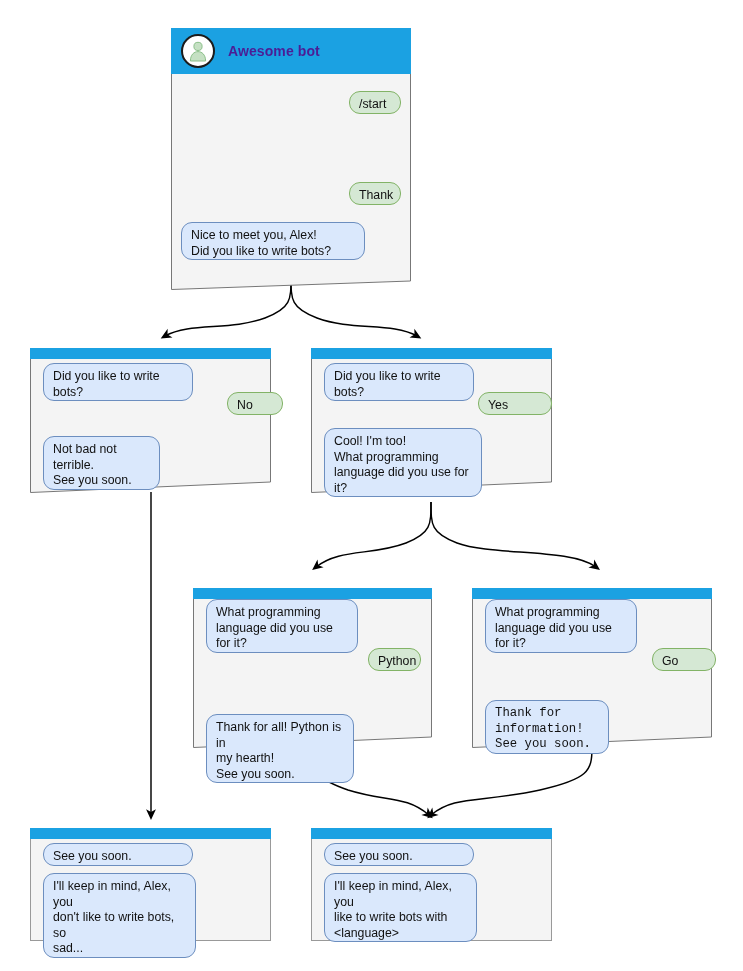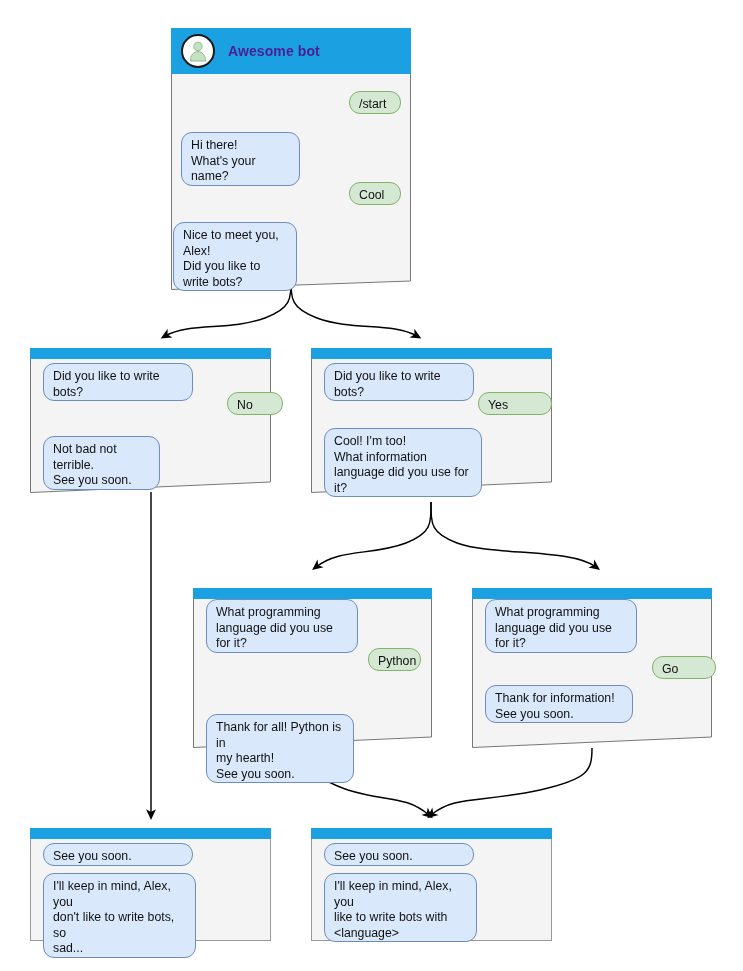--- a/index.html
+++ b/index.html
@@ -151,24 +151,22 @@
       <div class="bot-avatar">
         <svg width="22" height="22" viewBox="0 0 22 22" aria-hidden="true">
           <circle cx="11" cy="6.4" r="4.1" fill="#c5e0c3" stroke="#8cc08a" stroke-width="1"></circle>
           <path d="M3.4,21 C3.4,14.6 7.2,11.6 11,11.6 C14.8,11.6 18.6,14.6 18.6,21 Z" fill="#c5e0c3" stroke="#8cc08a" stroke-width="1"></path>
         </svg>
       </div>
       <div class="bot-title">Awesome bot</div>
     </div>
 
     <div class="msg user" style="left:178px; top:63px; width:52px;">/start</div>
-    <div class="msg bot" style="left:10px; top:104px; width:119px;">Hi there!
-What's your name?</div>
-    <div class="msg user" style="left:178px; top:154px; width:52px;">Cool</div>
-    <div class="msg bot" style="left:2px; top:194px; width:124px;">Nice to meet you, Alex!
+    <div class="msg user" style="left:178px; top:154px; width:52px;">Thank</div>
+    <div class="msg bot" style="left:10px; top:194px; width:184px;">Nice to meet you, Alex!
 Did you like to write bots?</div>
   </div>
 
   <div class="chat-card card-skew" style="left:30px; top:348px; width:241px; height:145px;">
     <div class="card-skin">
       <svg class="skew-svg" viewBox="0 0 241 145" preserveAspectRatio="none">
         <path d="M0.5,0.5 L240.5,0.5 L240.5,134 L0.5,144.5 Z" fill="#f4f4f4" stroke="#777777" stroke-width="1"></path>
       </svg>
     </div>
     <div class="card-header"></div>
@@ -183,21 +181,21 @@
     <div class="card-skin">
       <svg class="skew-svg" viewBox="0 0 241 145" preserveAspectRatio="none">
         <path d="M0.5,0.5 L240.5,0.5 L240.5,134 L0.5,144.5 Z" fill="#f4f4f4" stroke="#777777" stroke-width="1"></path>
       </svg>
     </div>
     <div class="card-header"></div>
 
     <div class="msg bot" style="left:13px; top:15px; width:150px;">Did you like to write bots?</div>
     <div class="msg user" style="left:167px; top:44px; width:74px;">Yes</div>
     <div class="msg bot" style="left:13px; top:80px; width:158px;">Cool! I'm too!
-What information
+What programming
 language did you use for it?</div>
   </div>
 
   <div class="chat-card card-skew" style="left:193px; top:588px; width:239px; height:160px;">
     <div class="card-skin">
       <svg class="skew-svg" viewBox="0 0 239 160" preserveAspectRatio="none">
         <path d="M0.5,0.5 L238.5,0.5 L238.5,149 L0.5,159.5 Z" fill="#f4f4f4" stroke="#777777" stroke-width="1"></path>
       </svg>
     </div>
     <div class="card-header"></div>
@@ -213,22 +211,22 @@
   <div class="chat-card card-skew" style="left:472px; top:588px; width:240px; height:160px;">
     <div class="card-skin">
       <svg class="skew-svg" viewBox="0 0 240 160" preserveAspectRatio="none">
         <path d="M0.5,0.5 L239.5,0.5 L239.5,149 L0.5,159.5 Z" fill="#f4f4f4" stroke="#777777" stroke-width="1"></path>
       </svg>
     </div>
     <div class="card-header"></div>
 
     <div class="msg bot" style="left:13px; top:11px; width:152px;">What programming
 language did you use for it?</div>
-    <div class="msg user" style="left:180px; top:68px; width:64px;">Go</div>
-    <div class="msg bot" style="left:13px; top:97px; width:148px;">Thank for information!
+    <div class="msg user" style="left:180px; top:60px; width:64px;">Go</div>
+    <div class="msg bot" style="left:13px; top:112px; width:124px;font-family:Liberation Mono, monospace;">Thank for information!
 See you soon.</div>
   </div>
 
   <div class="chat-card" style="left:30px; top:828px; width:241px; height:113px;">
     <div class="card-skin">
       <div class="card-body-shape"></div>
     </div>
     <div class="card-header"></div>
 
     <div class="msg bot" style="left:13px; top:15px; width:150px;">See you soon.</div>

